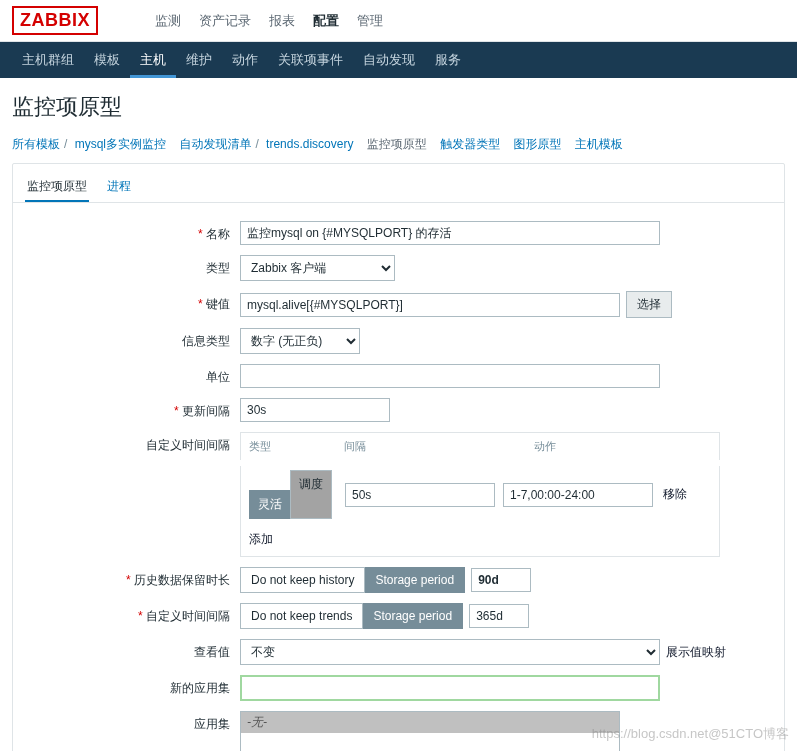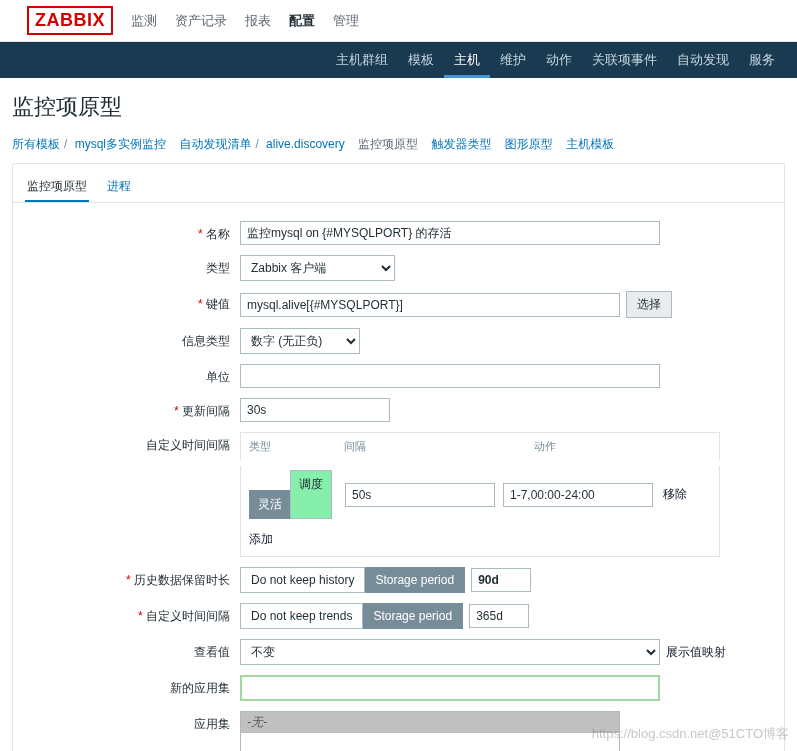--- a/index.html
+++ b/index.html
@@ -1,24 +1,24 @@
 <!DOCTYPE html>
 <html><head>
   <meta charset="utf-8">
   <style>
     * { box-sizing: border-box; margin: 0; padding: 0; }
     body { font-family: Arial, "Microsoft YaHei", sans-serif; font-size: 12px; color: #1f2c33; background: #fff; width: 797px; }
     
-    .top-bar { display: flex; align-items: center; padding: 0 27px; height: 42px; border-bottom: 1px solid #dfe4e7; }
+    .top-bar { display: flex; align-items: center; padding: 0 12px; height: 42px; border-bottom: 1px solid #dfe4e7; }
     .logo { color: #d40000; font-weight: bold; font-size: 18px; letter-spacing: 0.5px; border: 2px solid #d40000; padding: 2px 6px; margin-right: 16px; }
-    .top-nav { display: flex; gap: 14px; }
+    .top-nav { display: flex; gap: 14px; margin-left: 39px; }
     .top-nav a { color: #5c6873; text-decoration: none; font-size: 13px; padding: 10px 2px; }
     .top-nav a.active { color: #1f2c33; font-weight: bold; }
     
-    .sub-nav { background: #1a3a52; display: flex; gap: 0; padding: 0 12px; justify-content: flex-end; }
+    .sub-nav { background: #1a3a52; display: flex; gap: 0; padding: 0 12px; }
     .sub-nav a { color: #c5d4de; text-decoration: none; padding: 9px 10px; font-size: 13px; }
     .sub-nav a.active { color: #fff; border-bottom: 3px solid #4296d6; padding-bottom: 4px; }
     
     .page-title { font-size: 22px; color: #1f2c33; padding: 14px 12px 10px; font-weight: normal; }
     
     .breadcrumb { padding: 4px 12px 10px; font-size: 12px; color: #768d99; }
     .breadcrumb a { color: #0275b8; text-decoration: none; }
     .breadcrumb .sep { color: #768d99; margin: 0 4px; }
     .breadcrumb .current { color: #5c6873; }
     
@@ -46,21 +46,21 @@
     .btn-secondary { background: #e8eced; border: 1px solid #acbbc2; padding: 4px 10px; font-size: 12px; cursor: pointer; color: #1f2c33; }
     
     .interval-table { border: 1px solid #dfe4e7; border-top: none; }
     .interval-head { display: flex; font-size: 11px; color: #768d99; padding: 6px 8px; }
     .ih-type { width: 95px; }
     .ih-int { width: 190px; }
     .ih-period { width: 160px; }
     .ih-act { flex: 1; text-align: left; }
     .interval-row { display: flex; align-items: center; padding: 4px 8px; gap: 0; }
     .toggle-group { display: flex; width: 88px; }
-    .toggle-btn { padding: 5px 8px; font-size: 12px; border: 1px solid #acbbc2; background: #86efac; cursor: pointer; }
+    .toggle-btn { padding: 5px 8px; font-size: 12px; border: 1px solid #acbbc2; background: #a3a3a3; cursor: pointer; }
     .toggle-btn.active { background: #768d99; color: #fff; border-color: #768d99; }
     .toggle-btn:first-child { border-right: none; margin-top: 20px; }
     .interval-row input { width: 150px; margin-left: 8px; }
     .link { color: #0f172a; text-decoration: none; cursor: pointer; }
     .interval-add { padding: 8px; }
     
     .btn-group { display: flex; }
     .btn-group .btn { padding: 5px 10px; font-size: 12px; border: 1px solid #acbbc2; background: #fff; cursor: pointer; }
     .btn-group .btn.active { background: #768d99; color: #fff; border-color: #768d99; }
     .btn-group .btn + .btn { border-left: none; }
@@ -98,21 +98,21 @@
   <a>自动发现</a>
   <a>服务</a>
 </div>
 
 <h1 class="page-title">监控项原型</h1>
 
 <div class="breadcrumb">
   <a>所有模板</a><span class="sep">/</span>
   <a>mysql多实例监控</a>&nbsp;&nbsp;&nbsp;
   <a>自动发现清单</a><span class="sep">/</span>
-  <a>alive.discovery</a>&nbsp;&nbsp;&nbsp;
+  <a>trends.discovery</a>&nbsp;&nbsp;&nbsp;
   <span class="current">监控项原型</span>&nbsp;&nbsp;&nbsp;
   <a>触发器类型</a>&nbsp;&nbsp;&nbsp;
   <a>图形原型</a>&nbsp;&nbsp;&nbsp;
   <a>主机模板</a>
 </div>
 
 <div class="content-wrapper">
   <div class="panel">
     <div class="panel-tabs">
       <a class="active">监控项原型</a>

